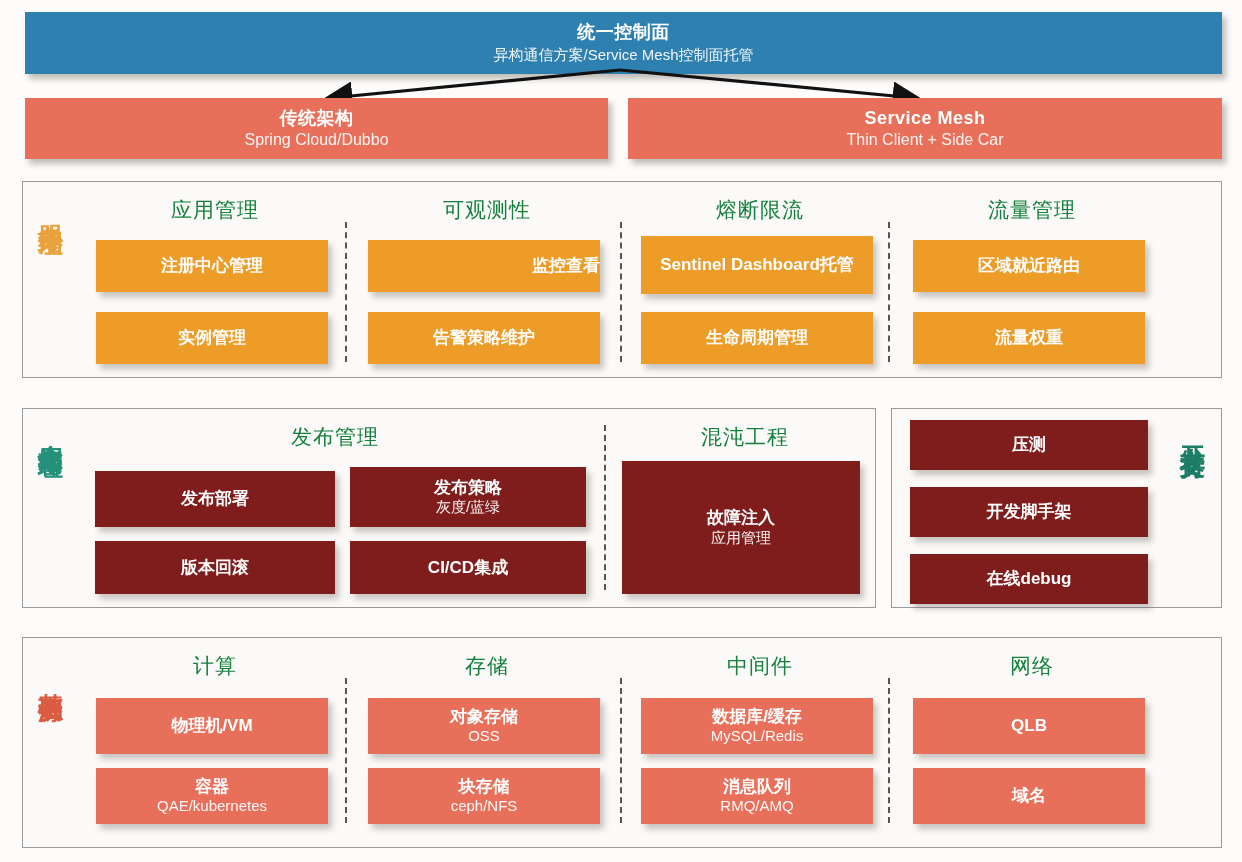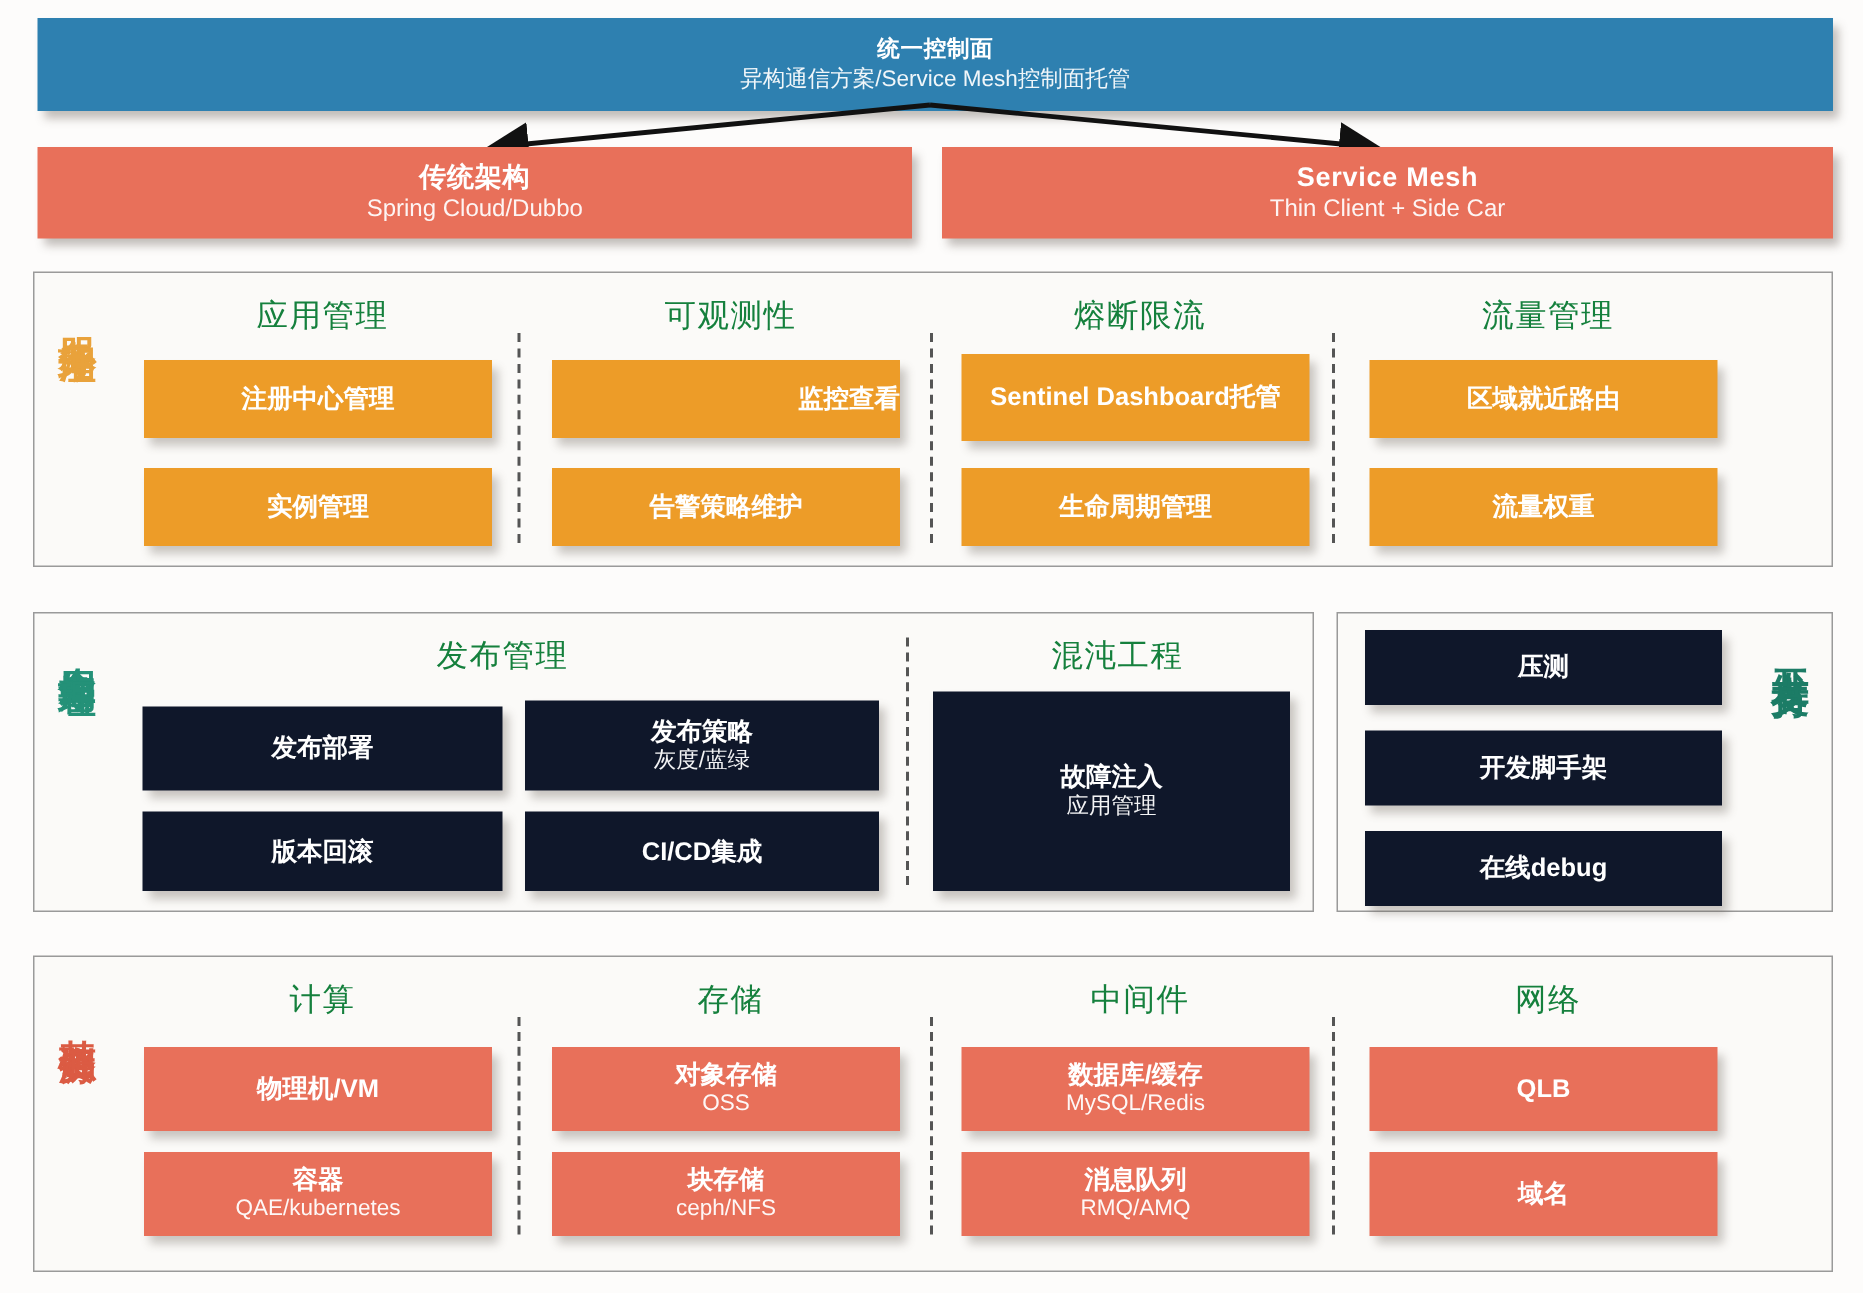--- a/index.html
+++ b/index.html
@@ -16,21 +16,21 @@
     position: absolute;
     display: flex; flex-direction: column;
     align-items: center; justify-content: center;
     color: #fff; text-align: center;
     box-shadow: 4px 5px 6px rgba(80,70,60,0.35);
   }
   .bar .t1 { font-weight: bold; letter-spacing: .5px; line-height: 1.15; }
   .bar .t2 { font-weight: normal; opacity: .93; line-height: 1.2; }
 
   #ctrl-plane { left:25px; top:12px; width:1197px; height:62px; background:#2E80B0; }
-  #ctrl-plane .t1 { font-size: 15px; text-align: center; }
+  #ctrl-plane .t1 { font-size: 18px; text-align: center; }
   #ctrl-plane .t2 { font-size: 15px; margin-top: 3px; }
 
   #arch-trad { left:25px; top:98px; width:583px; height:61px; background:#E8705A; }
   #arch-mesh { left:628px; top:98px; width:594px; height:61px; background:#E8705A; }
   .arch .t1 { font-size: 18px; }
   .arch .t2 { font-size: 16px; margin-top: 2px; }
 
   
   #arrows { position:absolute; left:0; top:60px; width:1242px; height:50px; }
 
@@ -71,21 +71,21 @@
   .card {
     position:absolute;
     display:flex; flex-direction:column;
     align-items:center; justify-content:center;
     color:#fff; text-align:center;
     box-shadow: 4px 5px 6px rgba(90,80,70,0.32);
   }
   .card .c1 { font-weight:bold; line-height:1.12; }
   .card .c2 { font-weight:normal; line-height:1.2; opacity:.95; }
   .card.orange { background:#ED9C28; }
-  .card.teal   { background:#0f172a;text-align:center; }
+  .card.teal   { background:#7f1d1d;text-align:center; }
   .card.salmon { background:#E8705A; }
   .card .c1 { font-size:17px; }
   .card .c2 { font-size:15px; margin-top:1px; }
   .card.two .c1 { font-size:17px; }
 </style>
 </head>
 <body>
 
 <div class="stage">
 

